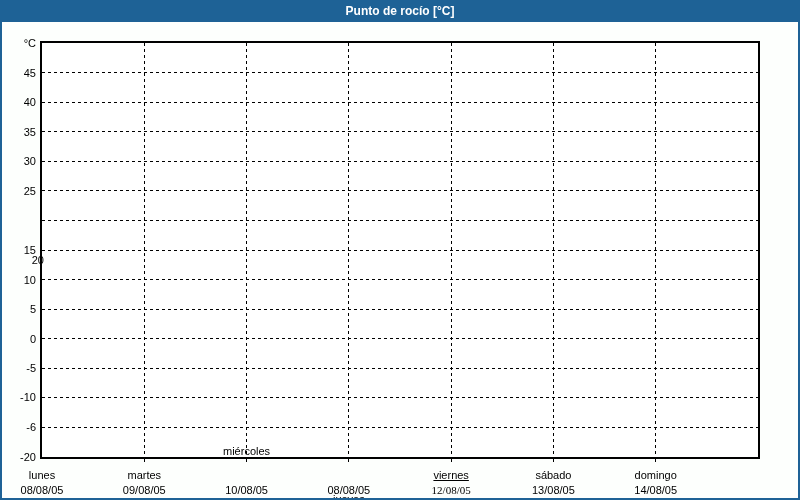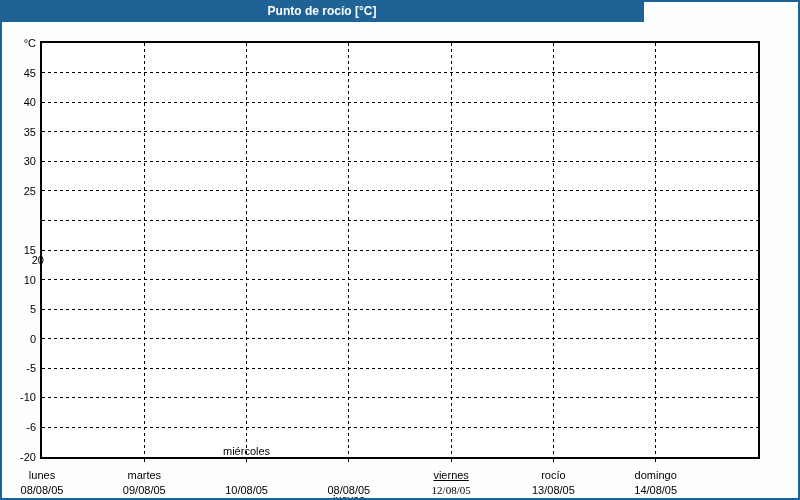--- a/index.html
+++ b/index.html
@@ -8,21 +8,21 @@
     position:relative; width:800px; height:500px;
     background:var(--page-bg,#fdfffd);
     overflow:hidden;
   }
   #frame-border{
     position:absolute; inset:0;
     border:2px solid var(--frame,#1e6296);
     pointer-events:none; z-index:9;
   }
   #titlebar{
-    position:absolute; left:0; top:0; width:644px; height:22px;
+    position:absolute; left:0; top:0; width:800px; height:22px;
     background:var(--header-bg,#1e6296);
     display:flex; align-items:center; justify-content:center;
     z-index:5;
   }
   #titlebar span{
     color:var(--header-text,#fff);
     font-size:12px; font-weight:bold; letter-spacing:0px;
   }
   #plot{
     position:absolute;
@@ -110,20 +110,20 @@
       <div class="xtick" style="left: 143.786px; top: 459px;"></div>
       <div class="xlab" style="left: 186.571px; top: 445px;">miércoles</div>
       <div class="xlab" style="left: 186.571px; top: 484px;">10/08/05</div>
       <div class="xtick" style="left: 246.071px; top: 459px;"></div>
       <div class="xlab" style="left: 288.857px; top: 469px; margin-top: 24px;">jueves</div>
       <div class="xlab" style="left: 288.857px; top: 484px;">08/08/05</div>
       <div class="xtick" style="left: 348.357px; top: 459px;"></div>
       <div class="xlab" style="left: 391.143px; top: 469px; text-decoration: underline;">viernes</div>
       <div class="xlab" style="left: 391.143px; top: 484px; font-family: Liberation Serif, serif;">12/08/05</div>
       <div class="xtick" style="left: 450.643px; top: 459px;"></div>
-      <div class="xlab" style="left: 493.429px; top: 469px;">rocío</div>
+      <div class="xlab" style="left: 493.429px; top: 469px;">sábado</div>
       <div class="xlab" style="left: 493.429px; top: 484px;">13/08/05</div>
       <div class="xtick" style="left: 552.929px; top: 459px;"></div>
       <div class="xlab" style="left: 595.714px; top: 469px;">domingo</div>
       <div class="xlab" style="left: 595.714px; top: 484px;">14/08/05</div>
       <div class="xtick" style="left: 655.214px; top: 459px;"></div>
     </div>
 </div>
 
 </body></html>

